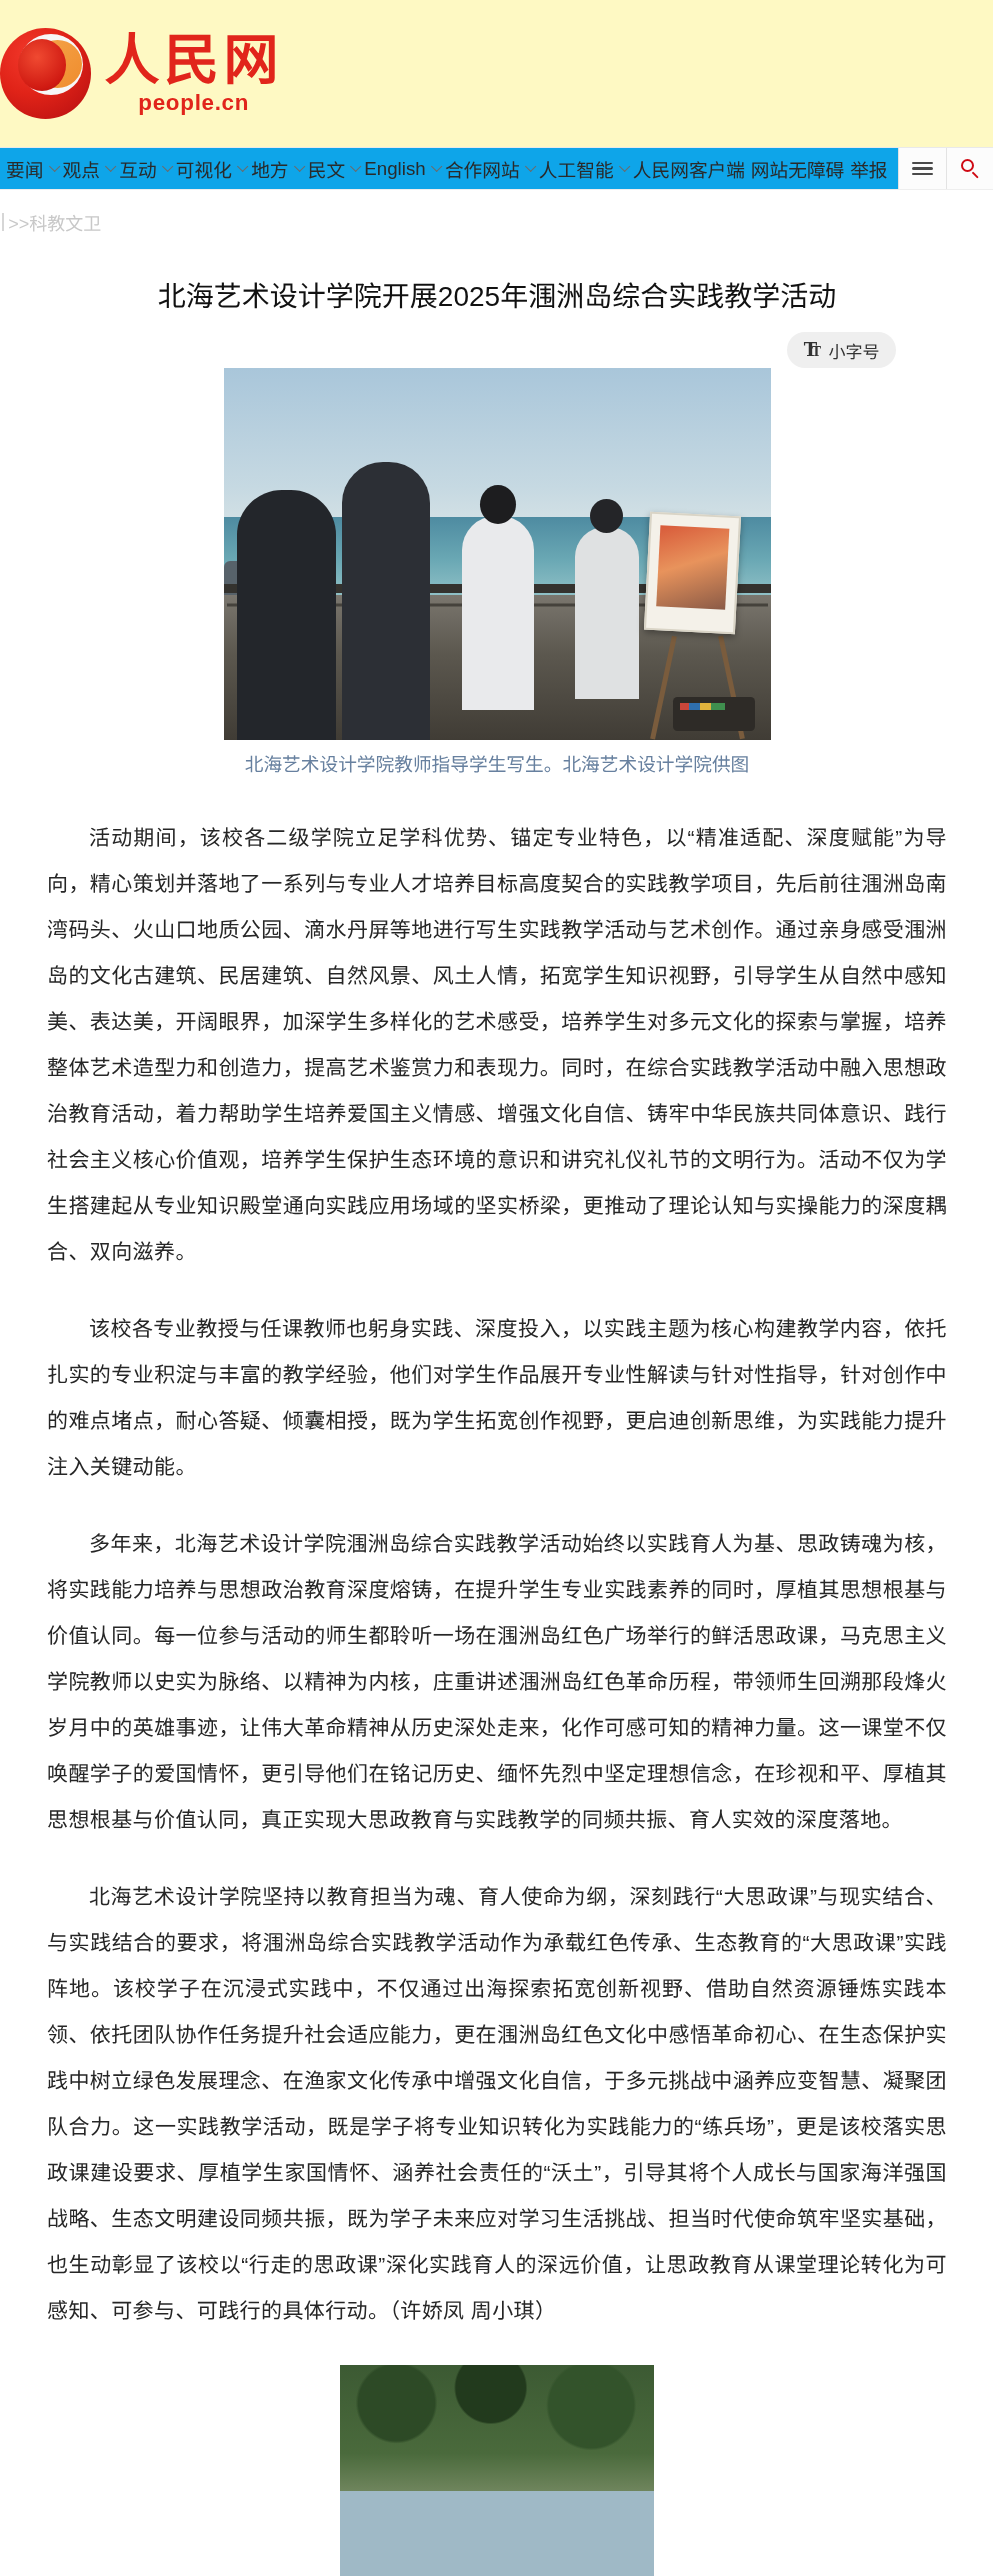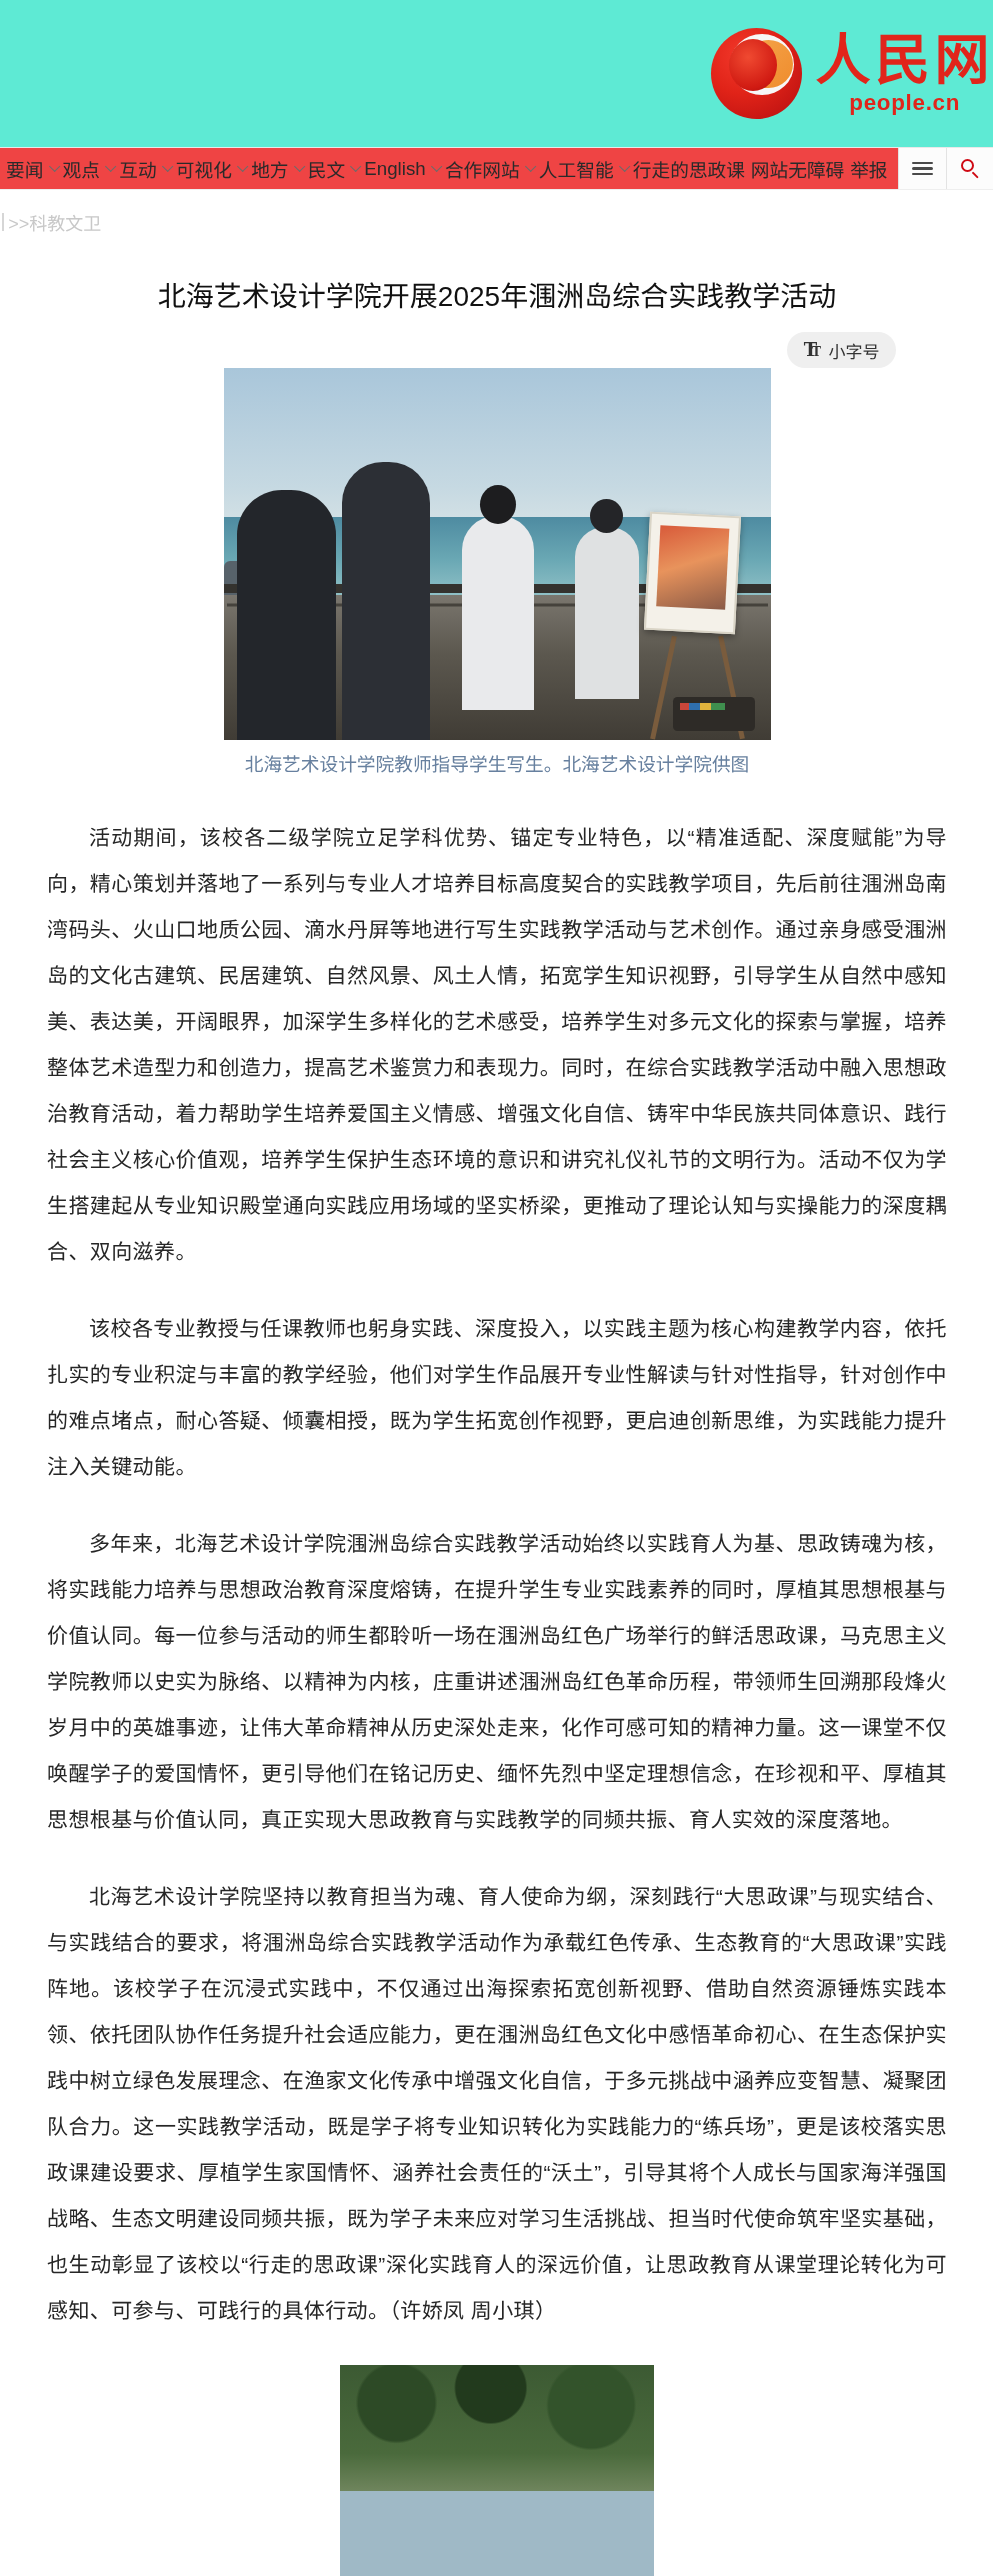--- a/index.html
+++ b/index.html
@@ -5,22 +5,22 @@
   * { margin:0; padding:0; box-sizing:border-box; }
   html,body { background:#ffffff; }
   body {
     width:994px; min-height:2576px; margin:0 auto;
     font-family:"Liberation Sans","DejaVu Sans",sans-serif;
     color:#2d2d2d;
   }
 
   
   .site-header {
-    height:147px; background:#5eead4;
-    display:flex; align-items:center; justify-content:flex-end;
+    height:147px; background:#fef9c3;
+    display:flex; align-items:center; justify-content:flex-start;
   }
   .logo { display:flex; align-items:center; gap:13.5px; cursor:pointer; }
   .logo-mark { position:relative; width:91px; height:91px; }
   .logo-mark .m-outer {
     position:absolute; inset:0; border-radius:50%;
     background:radial-gradient(circle at 35% 30%, #f3392b 0%, #e02318 45%, #b30d10 100%);
   }
   .logo-mark .m-white {
     position:absolute; top:6px; left:19.4px; width:64px; height:61px; border-radius:50%;
     background:#f7f7f7;
@@ -38,21 +38,21 @@
     font-size:55px; font-weight:700; color:#e1251b; letter-spacing:4.5px;
     font-family:"DejaVu Serif","Liberation Serif",serif; line-height:1.05;
   }
   .logo-en {
     font-size:22.4px; font-weight:700; color:#e1251b; letter-spacing:0.7px; margin-top:1.5px;
     font-family:"Liberation Sans","DejaVu Sans",sans-serif;
   }
 
   
   .site-nav {
-    height:43px; background:#ef4444;
+    height:43px; background:#0ea5e9;
     border-top:0.7px solid #e9e9e9; border-bottom:0.7px solid #eeeeee;
     display:flex; align-items:stretch;
   }
   .nav-scroll {
     flex:1; display:flex; align-items:center; justify-content:space-between;
     padding:0 10.5px 0 6px;
   }
   .nav-item {
     display:flex; align-items:center; gap:5.2px; cursor:pointer;
     font-size:18.7px; color:#2a2a2a; white-space:nowrap;
@@ -220,21 +220,21 @@
     </div>
     <div class="nav-item">
       <span>合作网站</span>
       <span class="chev"></span>
     </div>
     <div class="nav-item">
       <span>人工智能</span>
       <span class="chev"></span>
     </div>
     <div class="nav-item">
-      <span>行走的思政课</span>
+      <span>人民网客户端</span>
     </div>
     <div class="nav-item">
       <span>网站无障碍</span>
     </div>
     <div class="nav-item">
       <span>举报</span>
     </div>
   </div>
   <div class="nav-cell">
     <div class="burger">

